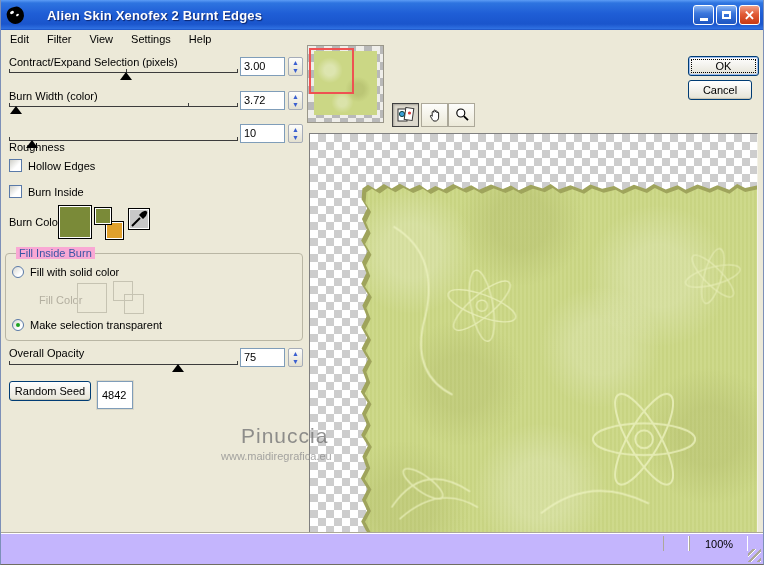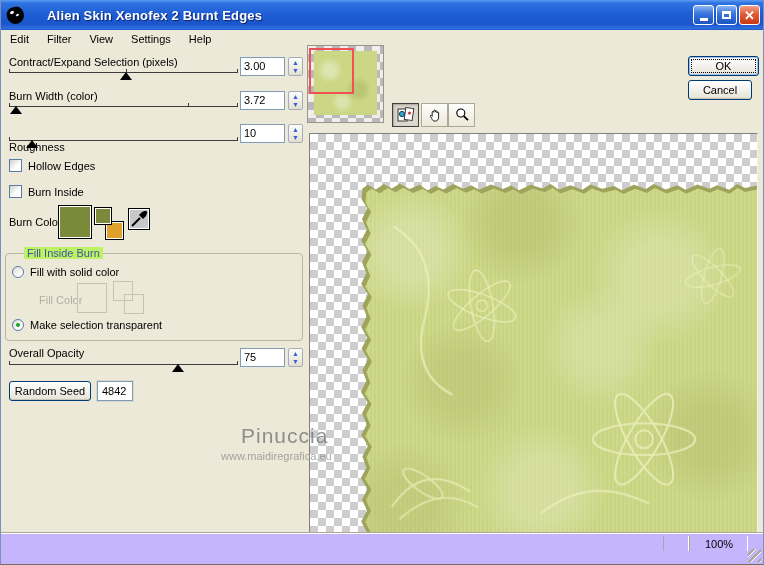--- a/index.html
+++ b/index.html
@@ -44,32 +44,32 @@
   .tickmark { position:absolute; width:1px; height:4px; background:#3c3c3c; top:-3px; }
   .thumb { position:absolute; top:0px; width:0; height:0; border-left:6px solid transparent; border-right:6px solid transparent;
            border-bottom:8px solid #000; transform:translateX(-6px); cursor:pointer; }
 
   .chk { position:absolute; width:13px; height:13px; background:linear-gradient(135deg,#cfcfc8,#fff 60%); border:1px solid #5a7aa8; cursor:pointer; }
 
   .swatch { position:absolute; border:1px solid #000; box-shadow:inset 0 0 0 1px #fff; cursor:pointer; }
   .eyedrop-btn { position:absolute; width:22px; height:22px; background:#c8c8c8; border:1px solid #000; box-shadow:inset 0 0 0 1px #fff; cursor:pointer; }
 
   .groupbox { position:absolute; left:4px; top:253px; width:298px; height:88px; border:1px solid #b9b6a4; border-radius:4px; }
-  .groupbox-title { position:absolute; left:18px; top:-7px; background:#bef264; padding:0 3px; color:#3a55a5; }
+  .groupbox-title { position:absolute; left:10px; top:-7px; background:#f9a8d4; padding:0 3px; color:#3a55a5; }
   .radio { position:absolute; width:12px; height:12px; border-radius:50%; border:1px solid #5a7aa8; background:linear-gradient(135deg,#d8d8d2,#fff 70%); cursor:pointer; }
   .radio.selected::after { content:""; position:absolute; left:3px; top:3px; width:4px; height:4px; border-radius:50%; background:#1ea321; }
   .disabled-lbl { color:#b3afa0; }
   .dis-swatch { position:absolute; border:1px solid #c6c3b2; background:transparent; }
 
   .xp-btn { position:absolute; height:20px; border:1px solid #003c74; border-radius:3px;
     background:linear-gradient(180deg,#fff 0%,#f4f3ee 45%,#e8e6da 90%,#d8d5c8 100%);
     display:flex; align-items:center; justify-content:center; font-size:11px; cursor:pointer;
     box-shadow:inset 0 -1px 0 #c8c5b4; }
   .xp-btn.focused { outline:1px dotted #000; outline-offset:-4px; box-shadow:inset 0 0 0 1px #9dbef0, inset 0 -1px 0 #c8c5b4; }
-  .seedbox { position:absolute; width:36px; height:20px; border:1px solid #7f9db9; box-shadow:0 0 0 1px #dad7c8; background:#fff; display:flex; align-items:center; padding-left:4px;text-align:center; }
+  .seedbox { position:absolute; width:36px; height:28px; border:1px solid #7f9db9; box-shadow:0 0 0 1px #dad7c8; background:#fff; display:flex; align-items:center; padding-left:4px;text-align:center; }
 
   .watermark1 { position:absolute; left:240px; top:424px; font-size:21px; color:rgba(125,125,125,.85); letter-spacing:1px; z-index:30; }
   .watermark2 { position:absolute; left:220px; top:450px; font-size:11px; color:rgba(145,145,145,.8); z-index:30; }
 
   
   .thumb-preview { position:absolute; left:306px; top:45px; width:77px; height:78px;
     border:1px solid #9a978a; background-color:#efeeea;
     background-image:linear-gradient(45deg,#b9b9b9 25%,transparent 25%,transparent 75%,#b9b9b9 75%),
                      linear-gradient(45deg,#b9b9b9 25%,transparent 25%,transparent 75%,#b9b9b9 75%);
     background-position:0 0,8px 8px; background-size:16px 16px; }

